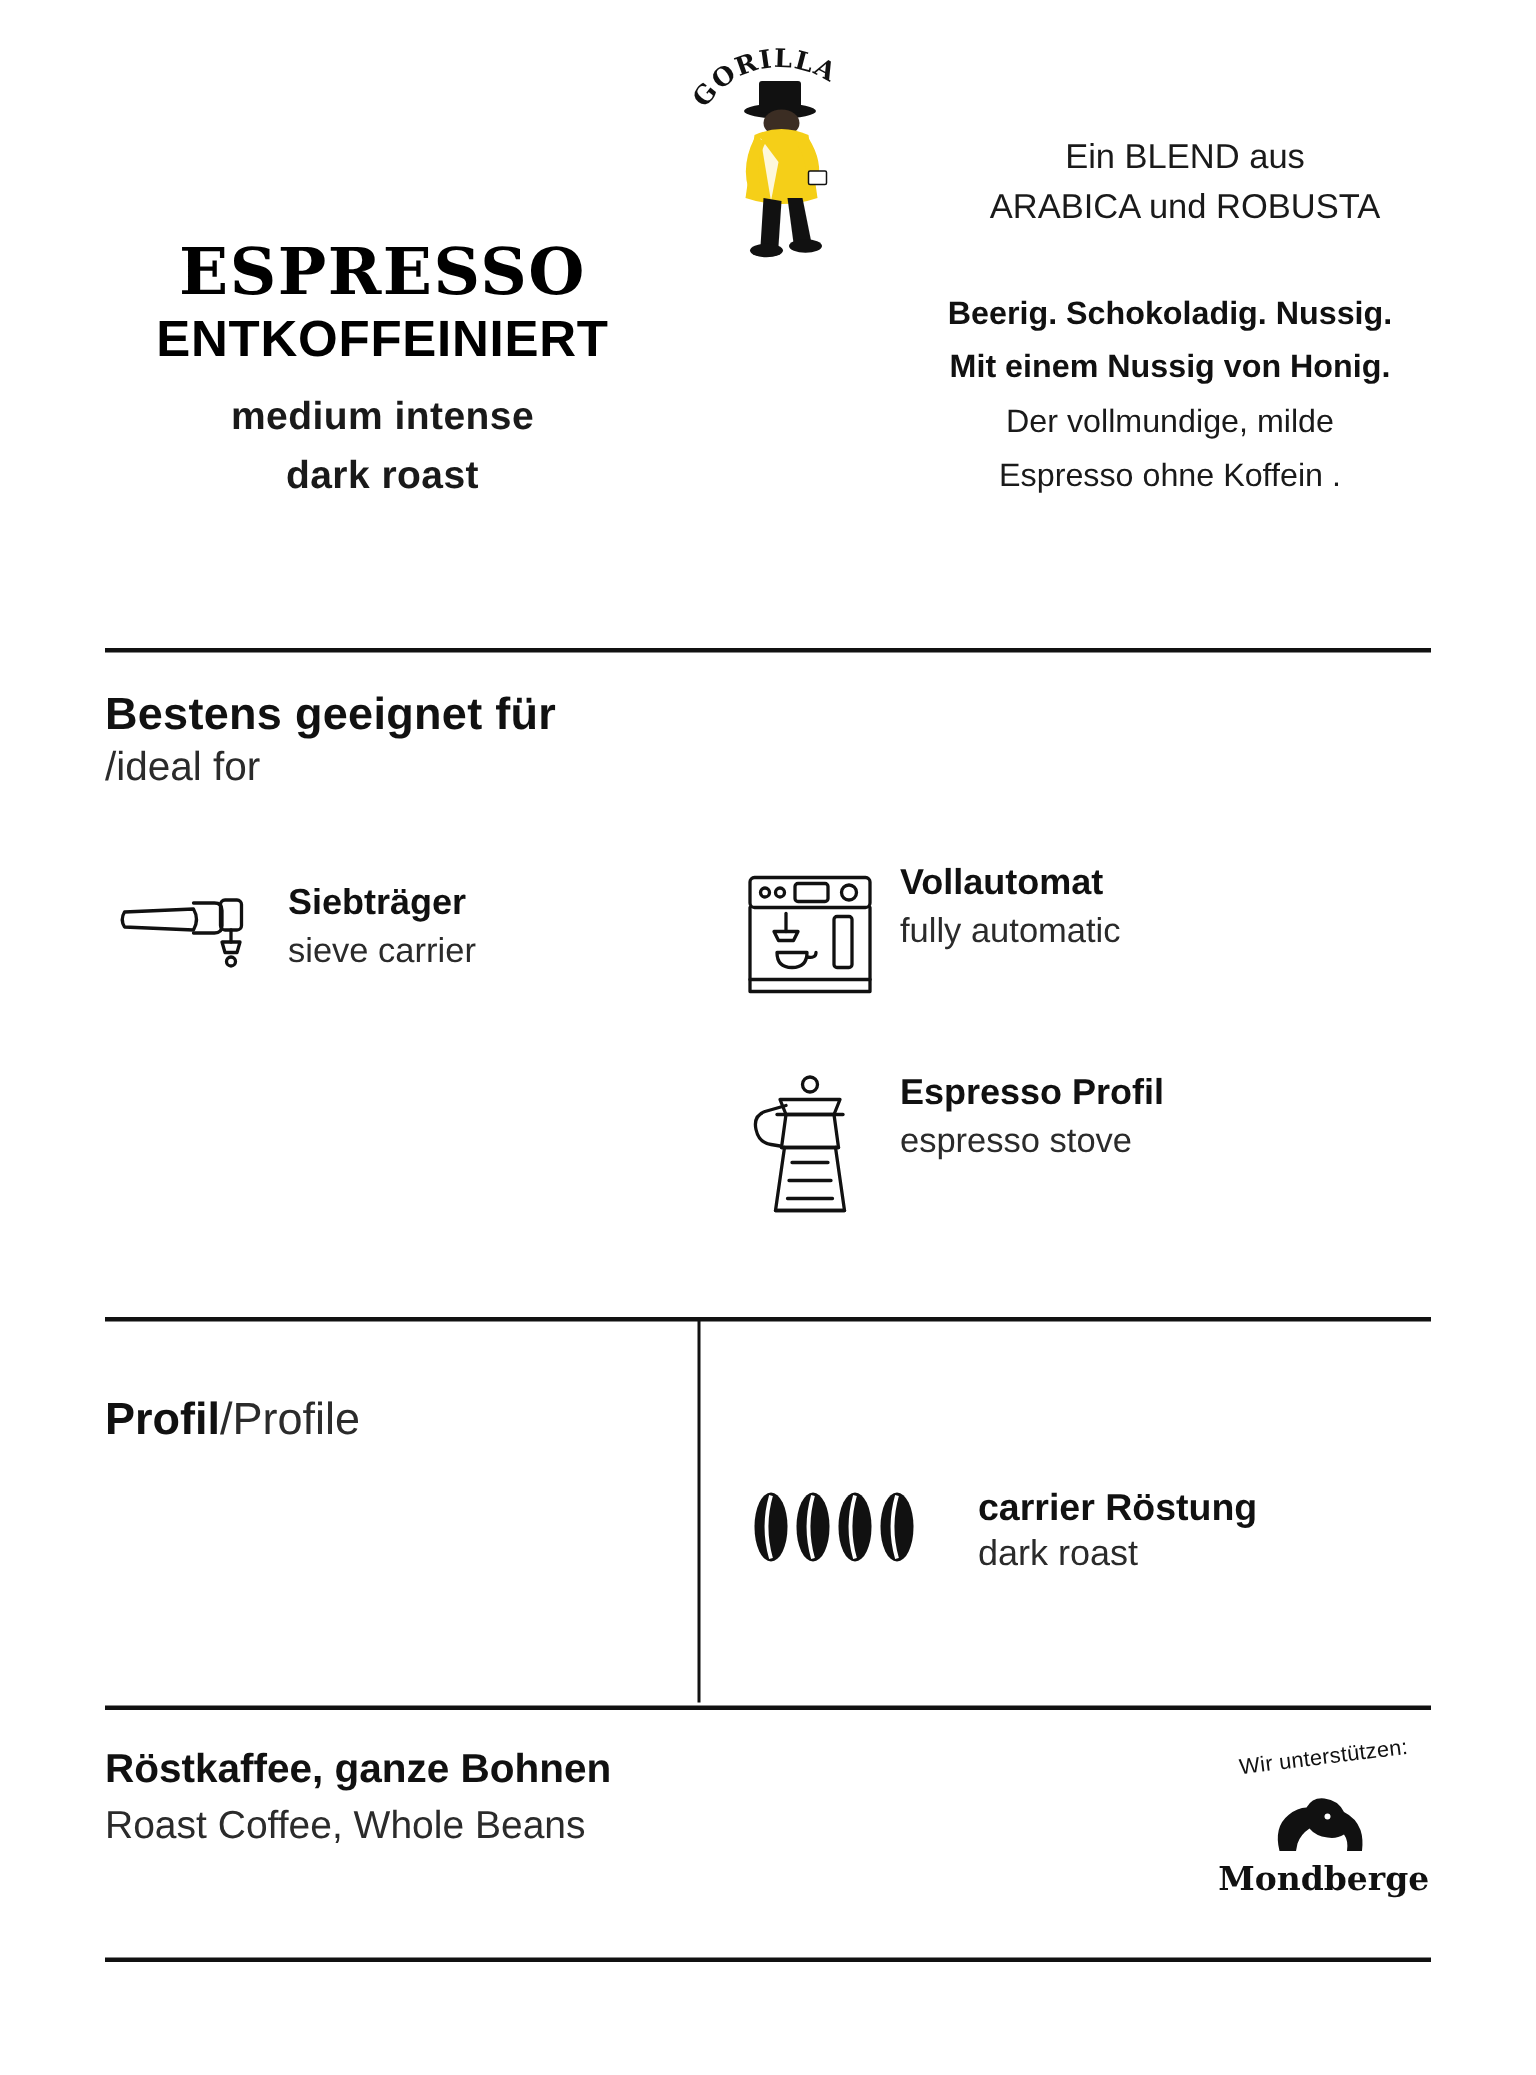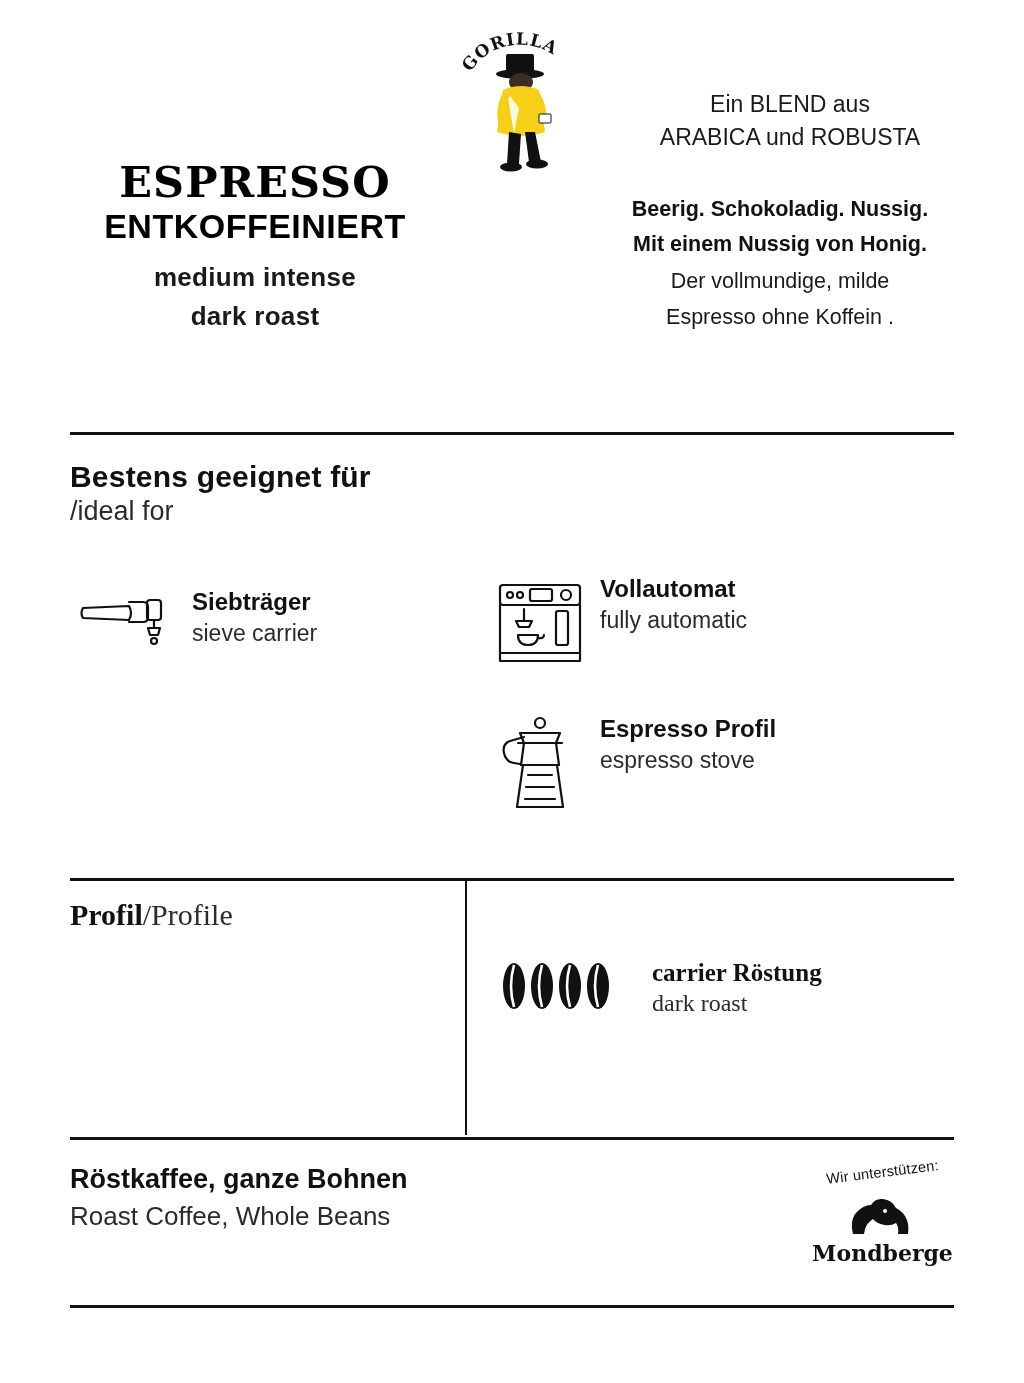--- a/index.html
+++ b/index.html
@@ -163,24 +163,23 @@
   }
 
   .m-sieb { left: 72px; top: 148px; }
   .m-auto { left: 480px; top: 135px; }
   .m-kanne { left: 480px; top: 275px; }
 
   
   .sec-profile {
     position: absolute;
     left: 0;
-    top: 880px;
+    top: 912px;
     width: 988px;
     height: 255px;
-    font-family: Liberation Serif, serif;
   }
   .profile-title {
     position: absolute;
     left: 70px;
     top: 18px;
     font-size: 30px;
     color: #2b2b2b;
   }
   .profile-title b {
     font-weight: 700;

